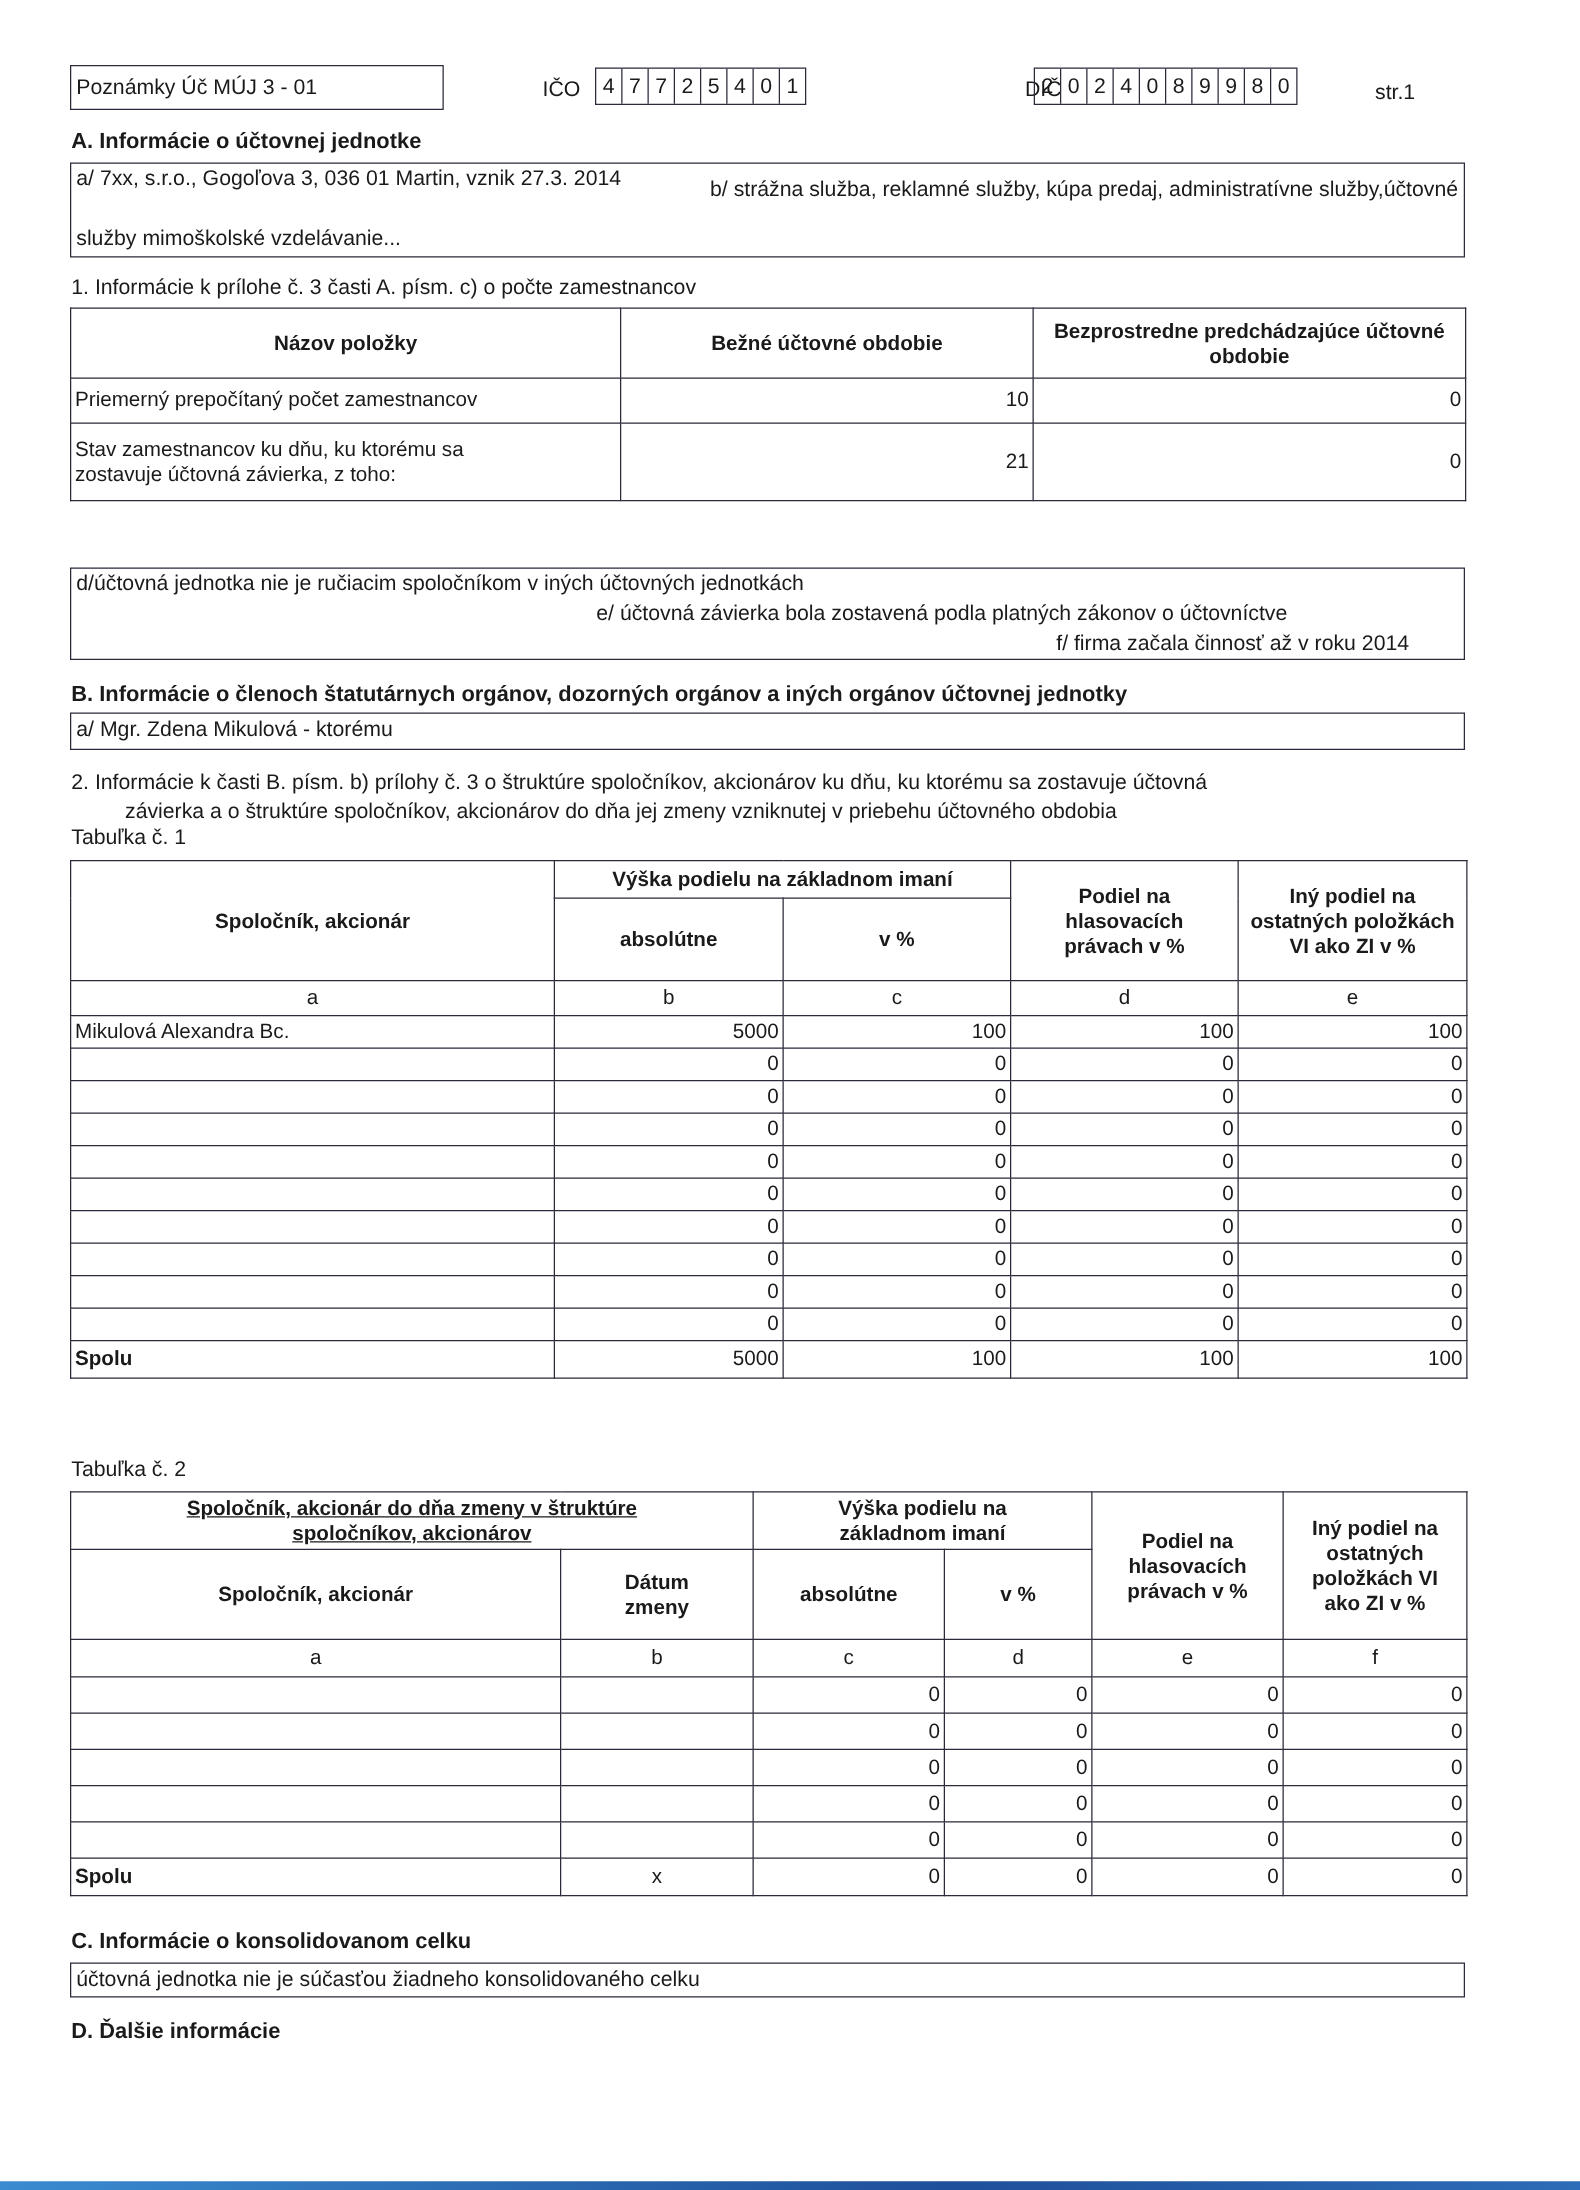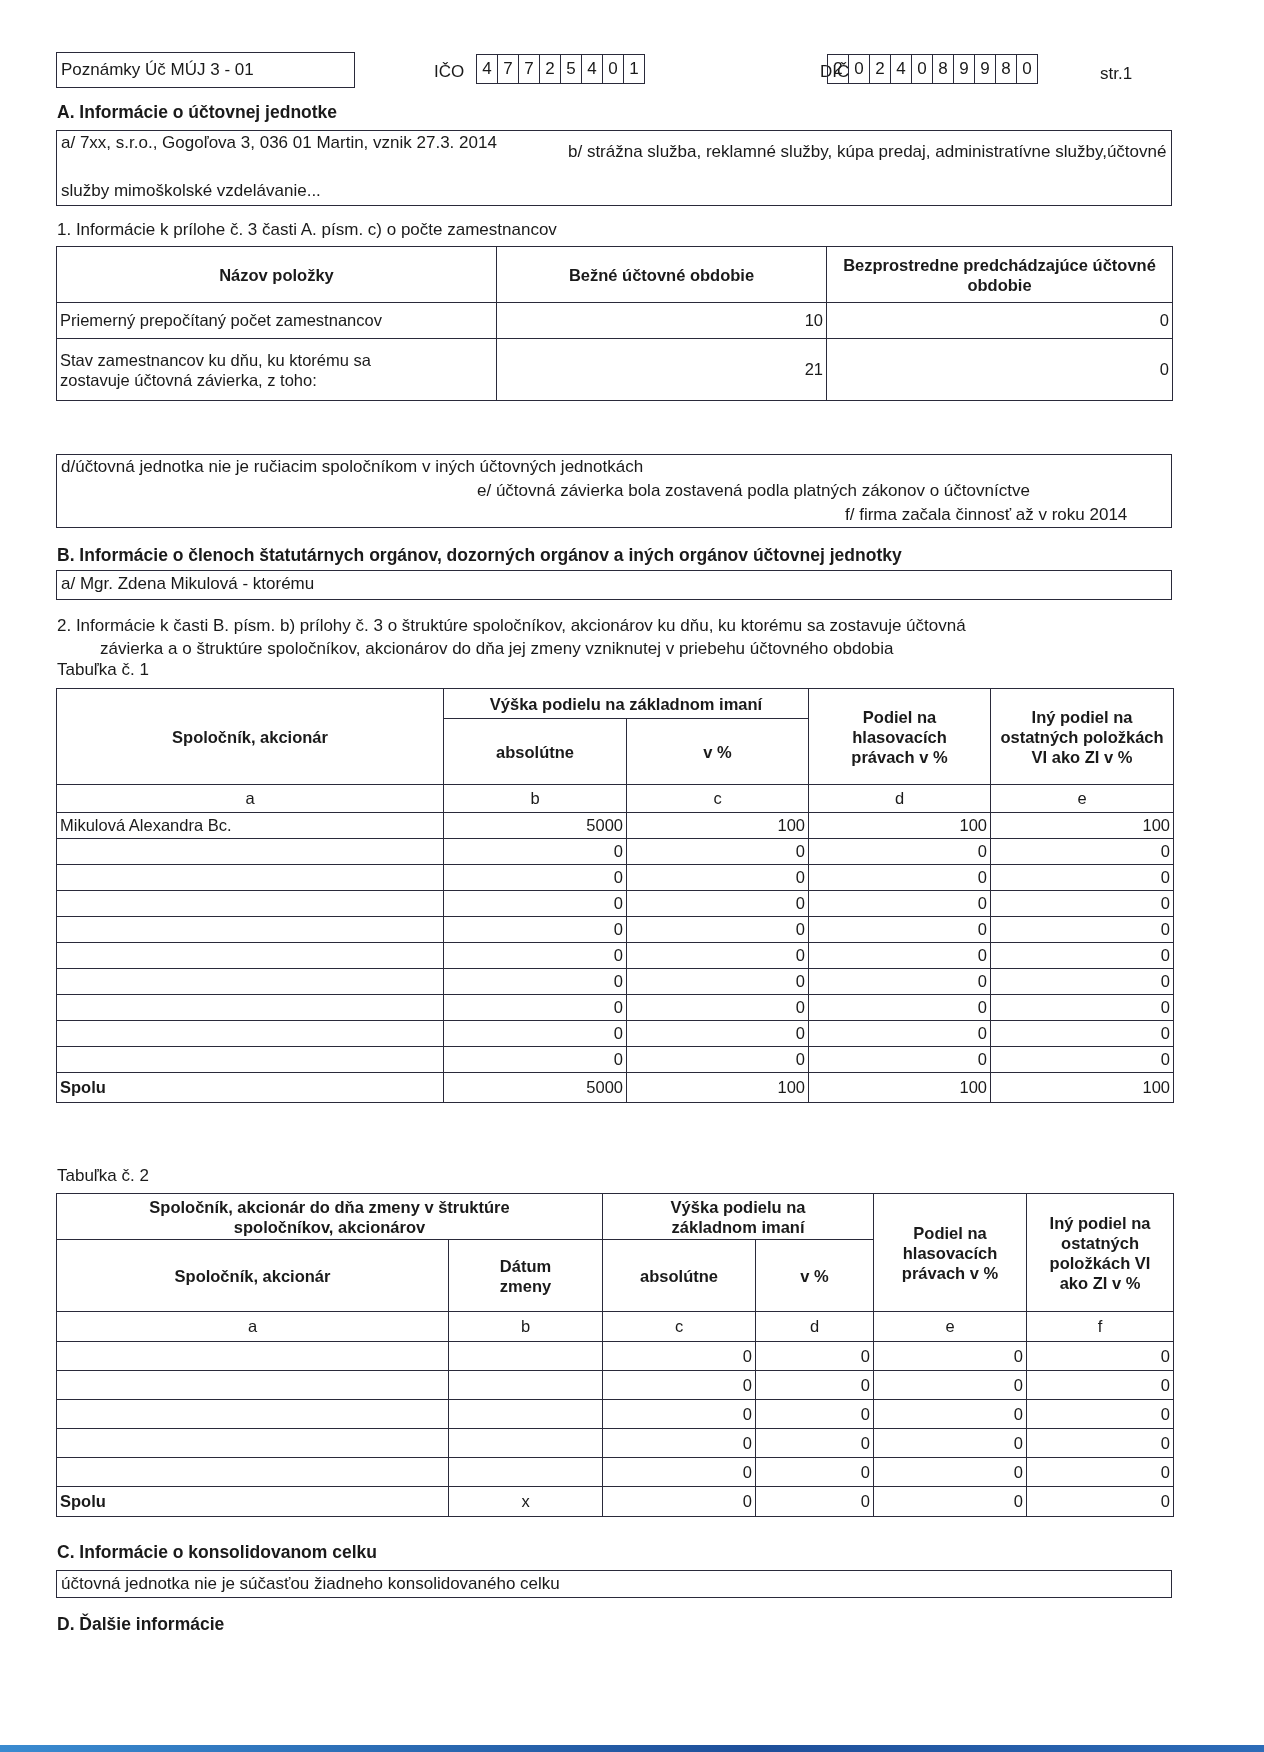--- a/index.html
+++ b/index.html
@@ -220,21 +220,21 @@
   <colgroup>
       <col style="width:392px">
       <col style="width:154px">
       <col style="width:153px">
       <col style="width:118px">
       <col style="width:153px">
       <col style="width:147px">
     </colgroup>
   <tbody>
       <tr style="height:46px;">
-    <th colspan="2" style="white-space:normal; padding:0 70px;">Spoločník, akcionár do dňa zmeny v štruktúre spoločníkov, akcionárov</th>
+    <th colspan="2" style="white-space:normal; padding:0 70px;text-decoration:underline;">Spoločník, akcionár do dňa zmeny v štruktúre spoločníkov, akcionárov</th>
     <th colspan="2" style="white-space:normal; padding:0 40px;">Výška podielu na základnom imaní</th>
     <th rowspan="2" style="white-space:normal; padding:0 22px;">Podiel na hlasovacích právach v %</th>
     <th rowspan="2" style="white-space:normal; padding:0 12px;">Iný podiel na ostatných položkách VI ako ZI v %</th>
   </tr>
   <tr style="height:72px;">
     <th>Spoločník, akcionár</th>
     <th style="white-space:normal; padding:0 30px;">Dátum zmeny</th>
     <th>absolútne</th>
     <th>v %</th>
   </tr>

